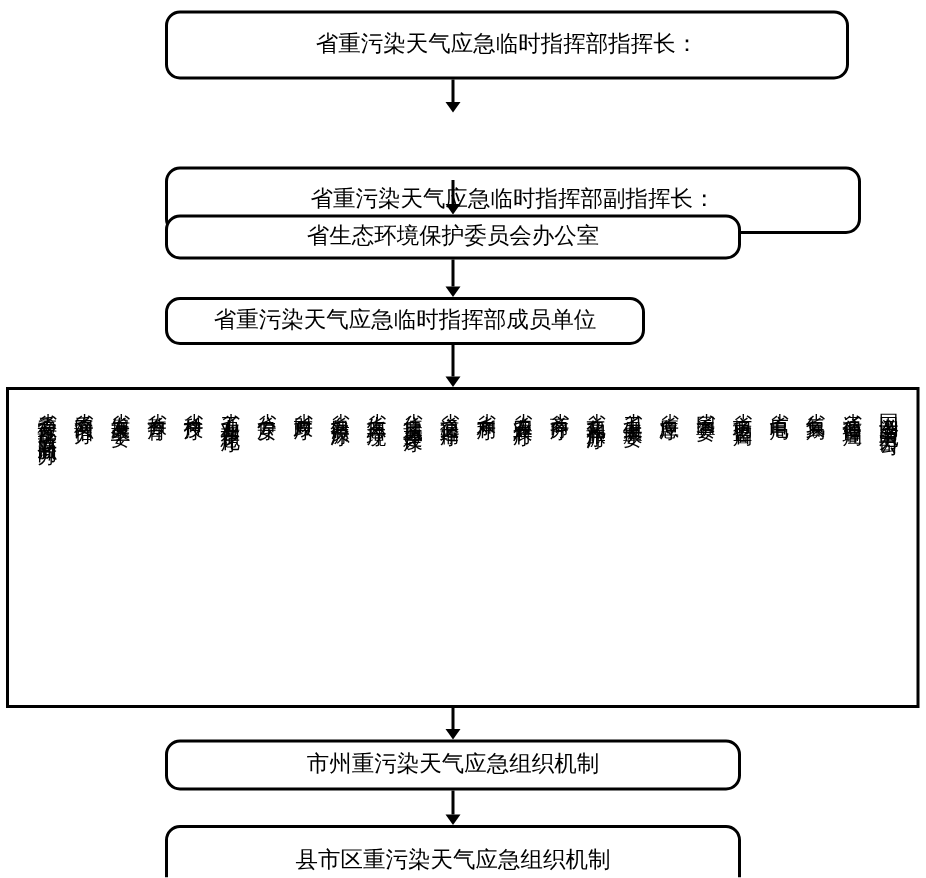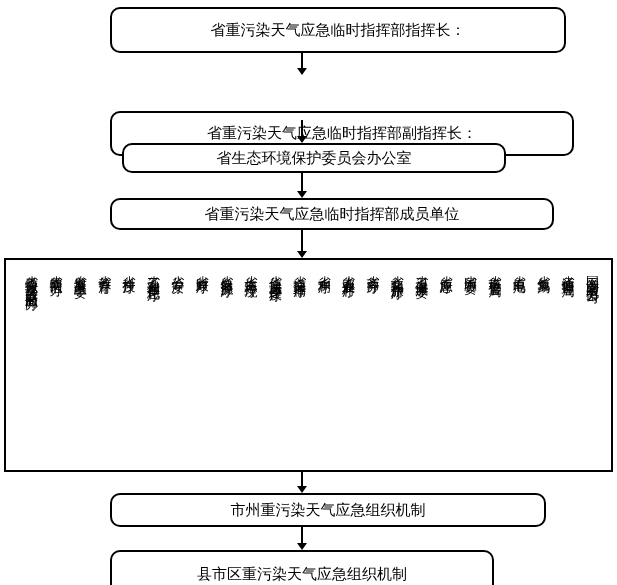--- a/index.html
+++ b/index.html
@@ -91,30 +91,30 @@
 
   <div class="node rounded" style="left:110px; top:75px; width:464px; height:45px;margin-top:36px;">
     <div>省重污染天气应急临时指挥部副指挥长：</div>
   </div>
 
   <div class="arrow" style="top:120px; height:23px;">
     <div class="shaft"></div>
     <div class="head"></div>
   </div>
 
-  <div class="node rounded" style="left:110px; top:143px; width:384px; height:30px;margin-left:12px;">
+  <div class="node rounded" style="left:110px; top:143px; width:384px; height:30px;">
     <div>省生态环境保护委员会办公室</div>
   </div>
 
   <div class="arrow" style="top:173px; height:25px;">
     <div class="shaft"></div>
     <div class="head"></div>
   </div>
 
-  <div class="node rounded" style="left:110px; top:198px; width:444px; height:32px;">
+  <div class="node rounded" style="left:110px; top:198px; width:320px; height:32px;">
     <div>省重污染天气应急临时指挥部成员单位</div>
   </div>
 
   <div class="arrow" style="top:230px; height:28px;">
     <div class="shaft"></div>
     <div class="head"></div>
   </div>
 
   <div class="node big" style="left:4px; top:258px; width:609px; height:214px;">
     <div class="units">
@@ -143,21 +143,21 @@
         <span class="unit-col">省通信管理局</span>
         <span class="unit-col">国网湖南省电力公司</span>
       </div>
   </div>
 
   <div class="arrow" style="top:472px; height:21px;">
     <div class="shaft"></div>
     <div class="head"></div>
   </div>
 
-  <div class="node rounded" style="left:110px; top:493px; width:436px; height:34px;">
+  <div class="node rounded" style="left:110px; top:493px; width:384px; height:34px;">
     <div>市州重污染天气应急组织机制</div>
   </div>
 
   <div class="arrow" style="top:527px; height:23px;">
     <div class="shaft"></div>
     <div class="head"></div>
   </div>
 
   <div class="node rounded" style="left:110px; top:550px; width:384px; height:48px;">
     <div>县市区重污染天气应急组织机制</div>

